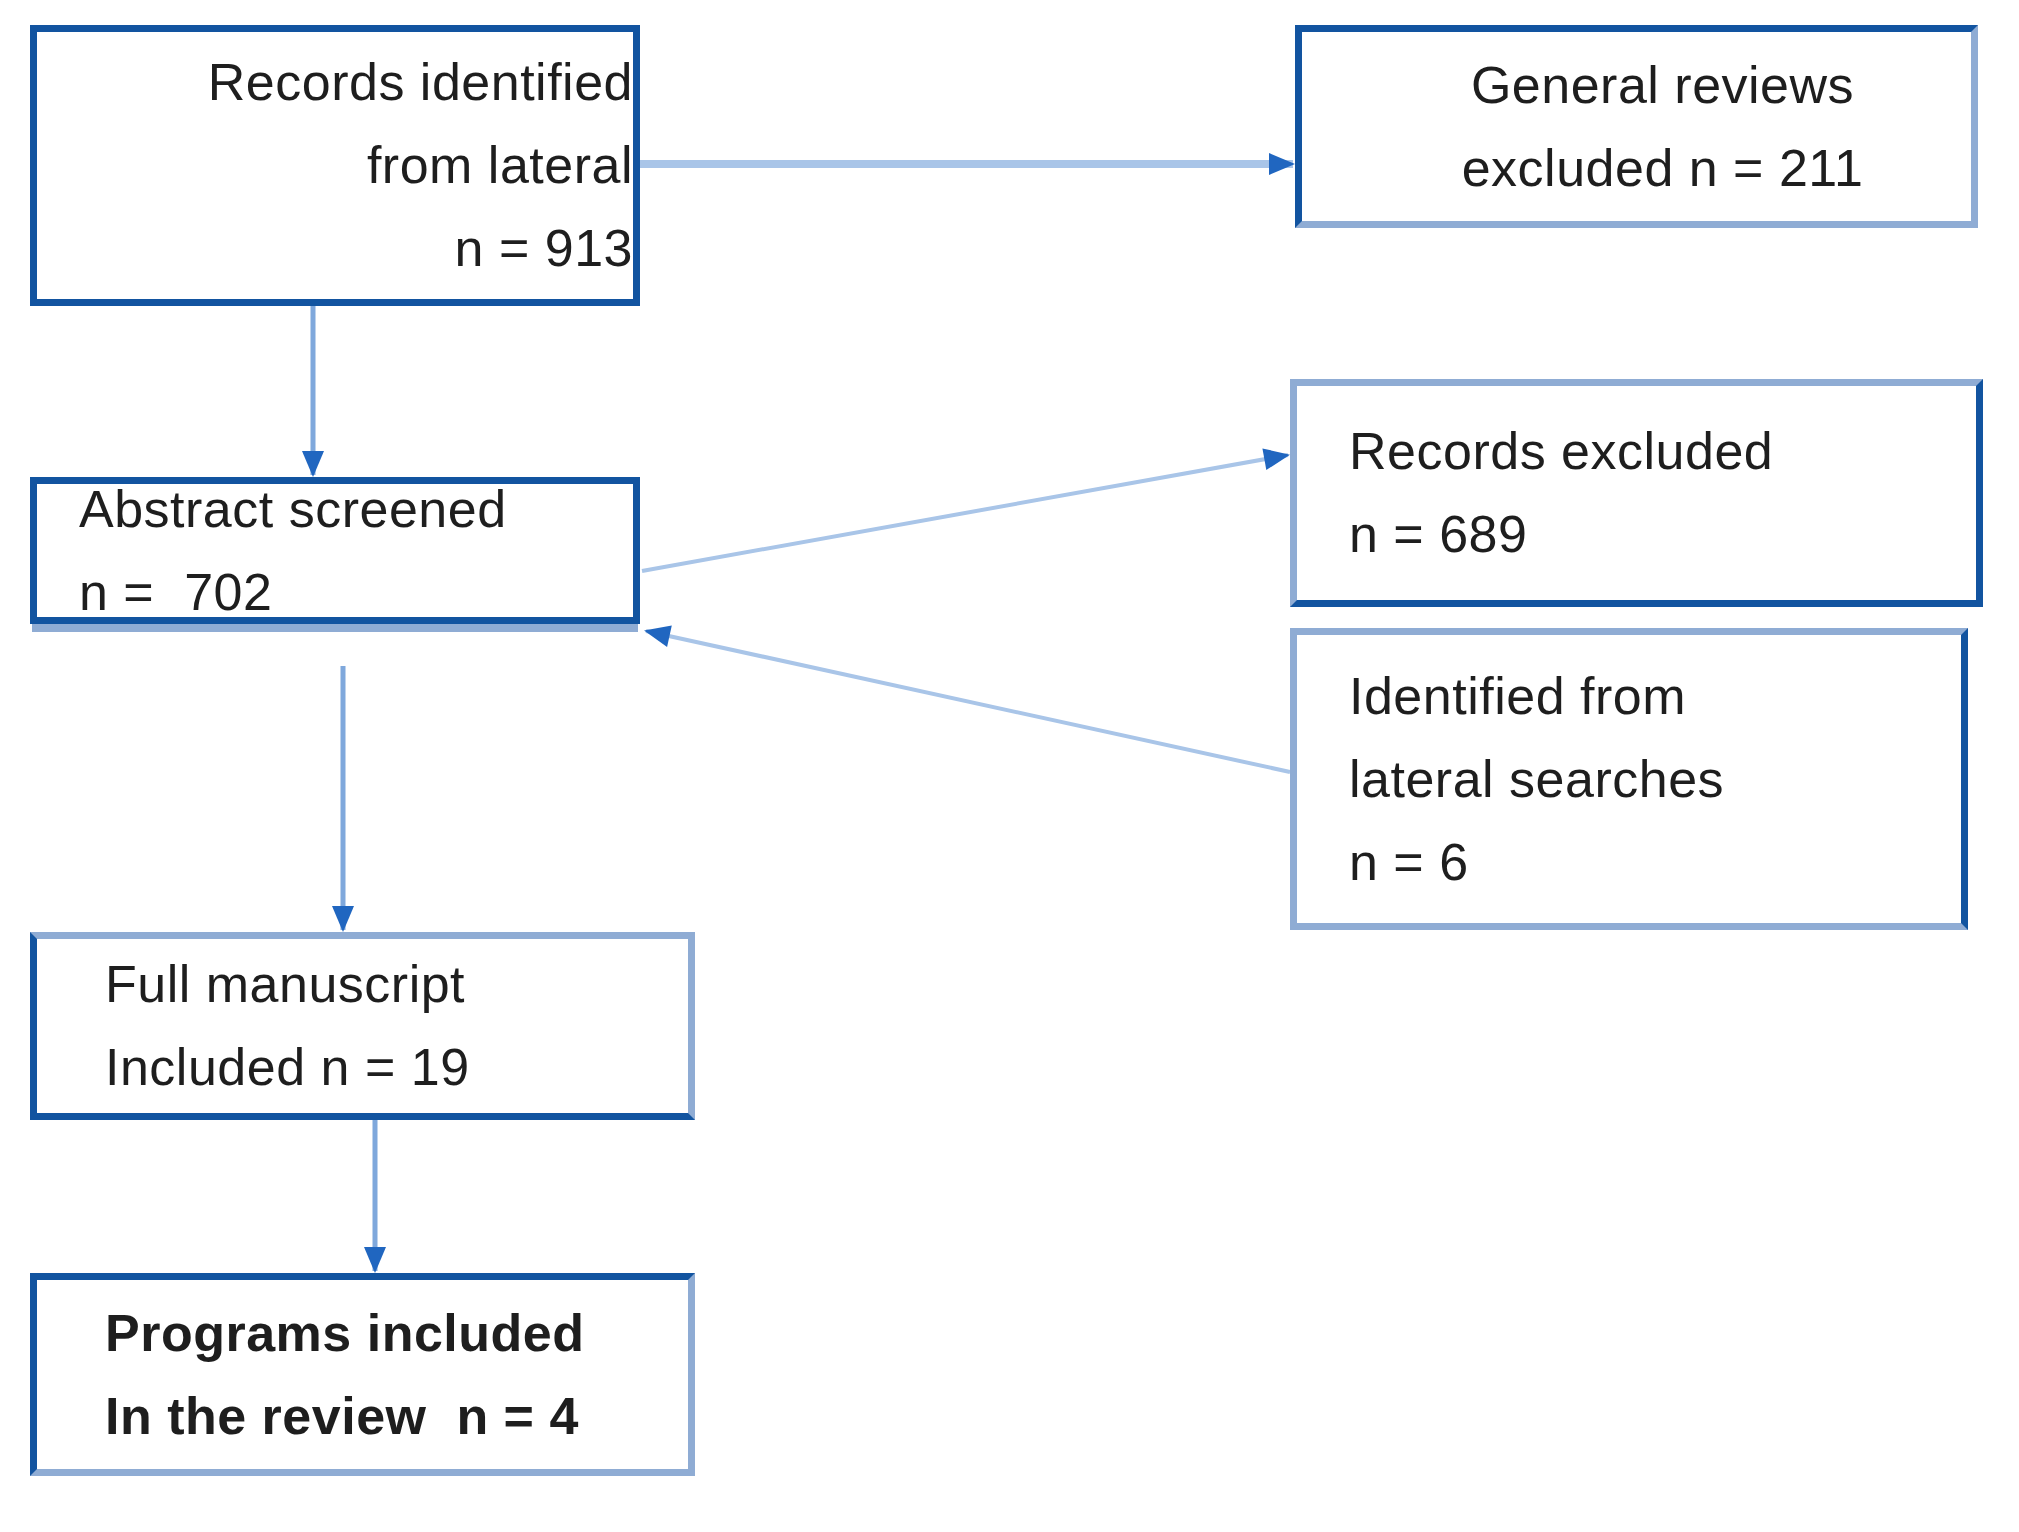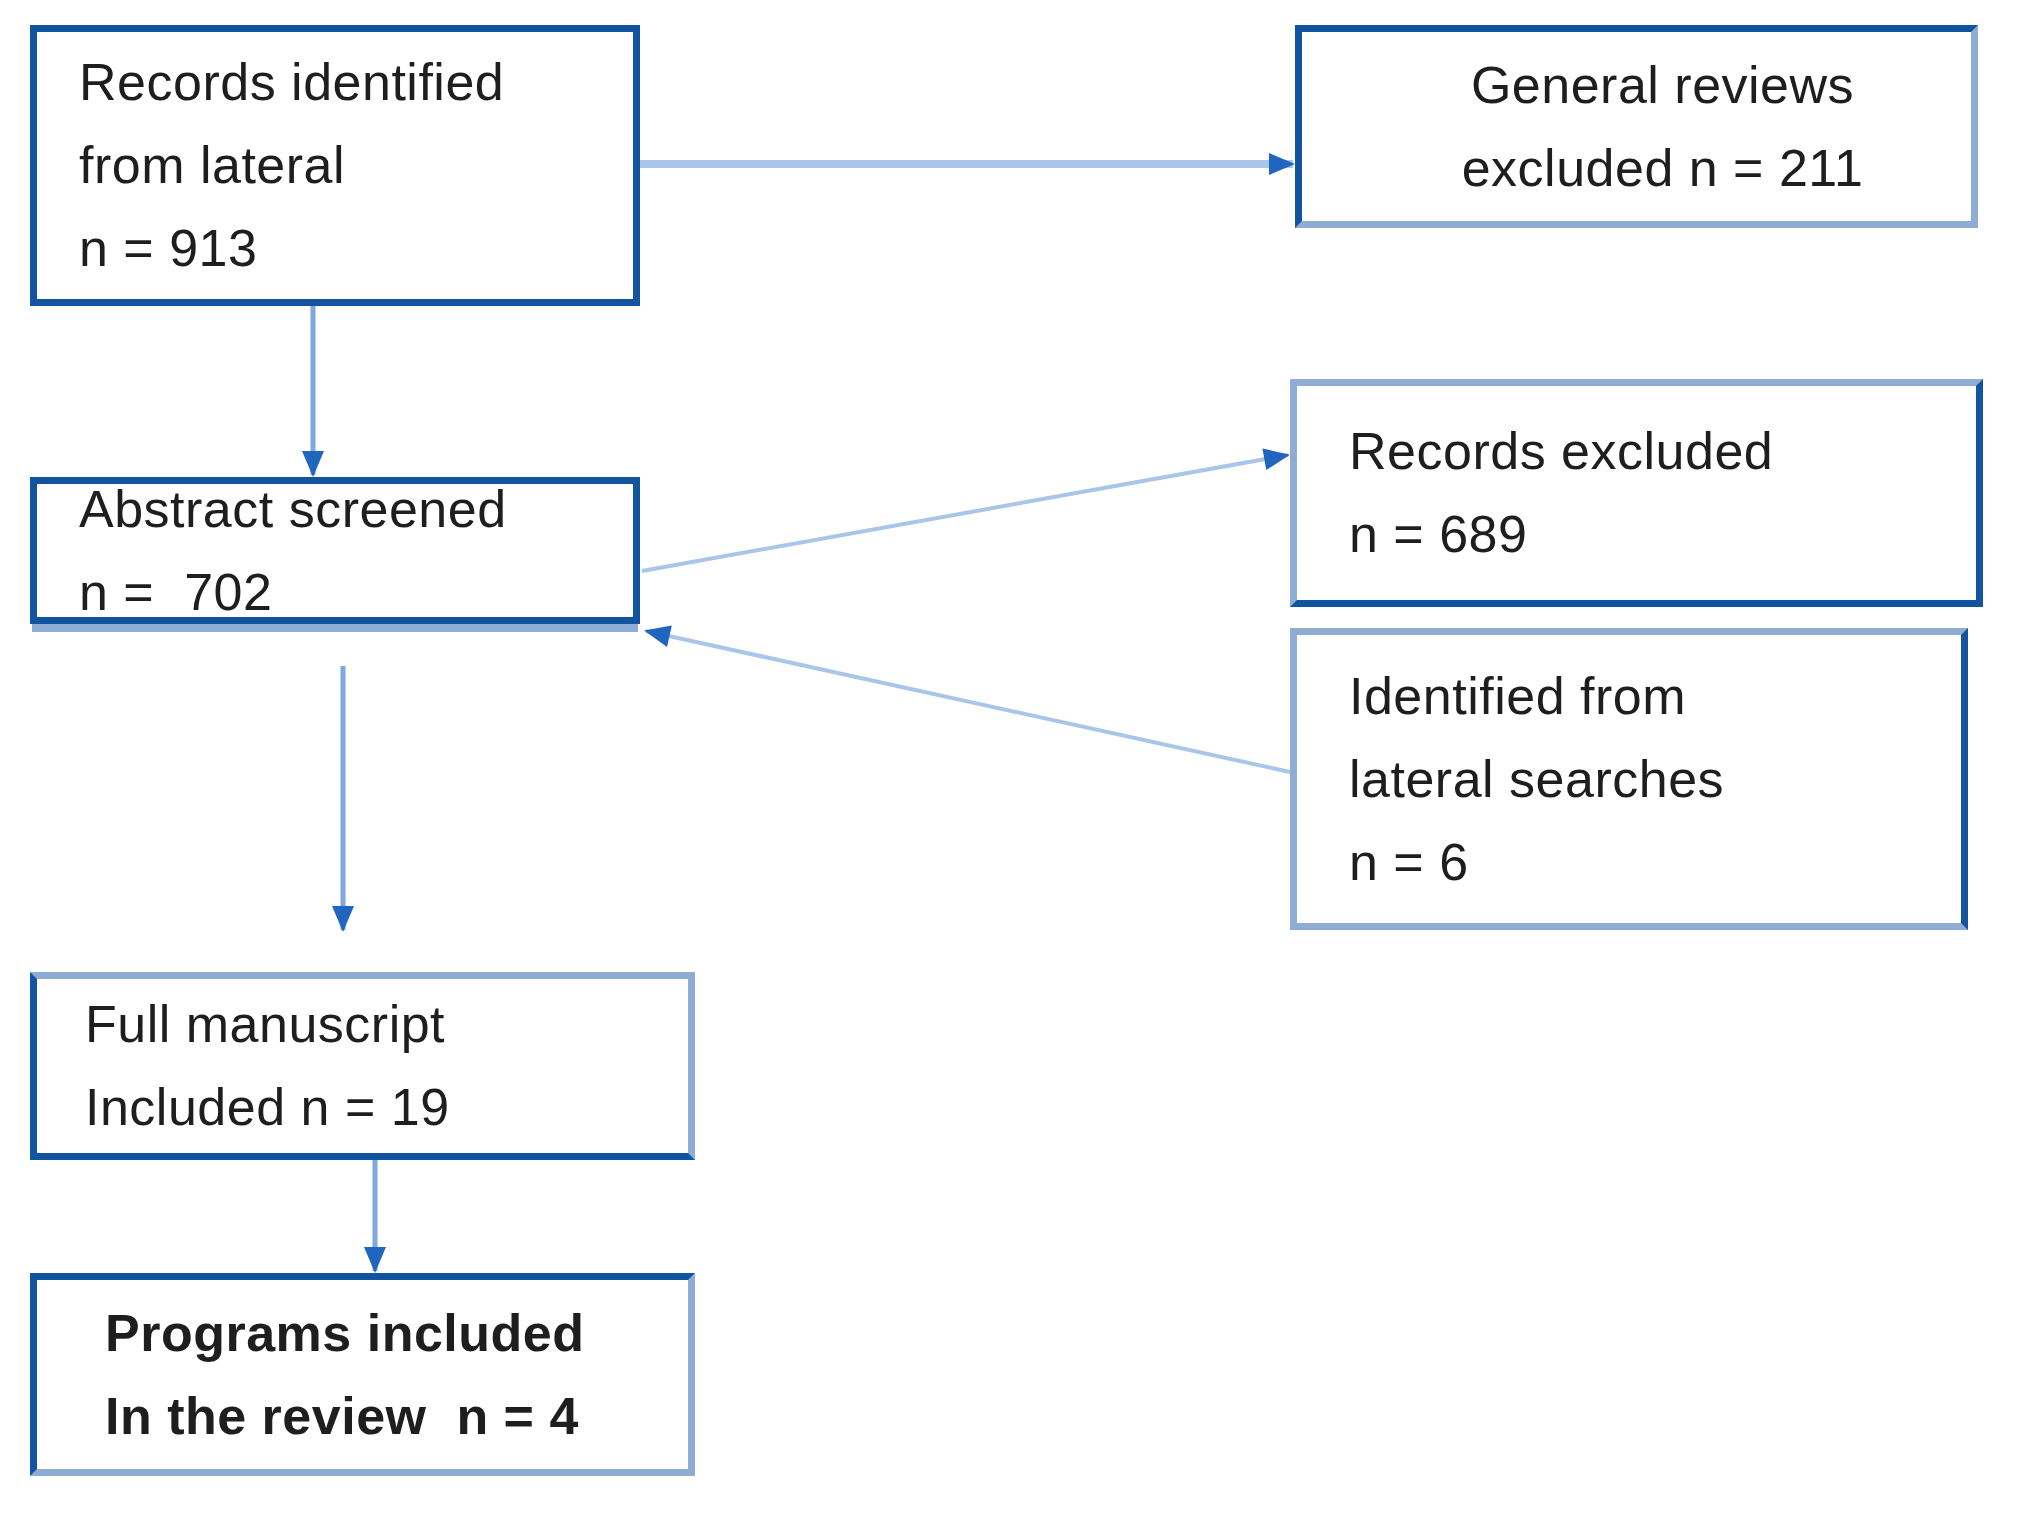--- a/index.html
+++ b/index.html
@@ -37,20 +37,21 @@
     font-size: 52px;
     line-height: 83px;
     color: #1e1e1e;
     letter-spacing: 0.5px;
   }
   
   .b-a {
     left: 30px; top: 25px; width: 610px; height: 281px;
     border-color: #1254A0 #1254A0 #1254A0 #1254A0;
     padding-left: 42px;
+    align-items: flex-end;
   }
   
   .b-b {
     left: 1295px; top: 25px; width: 683px; height: 203px;
     border-color: #1254A0 #8FACD4 #8FACD4 #1254A0;
     padding-left: 52px;
     text-align: center;
   }
   
   .b-c {
@@ -69,22 +70,21 @@
   
   .b-e {
     left: 1290px; top: 628px; width: 678px; height: 302px;
     border-color: #8FACD4 #1254A0 #8FACD4 #8FACD4;
     padding-left: 52px;
   }
   
   .b-f {
     left: 30px; top: 932px; width: 665px; height: 188px;
     border-color: #8FACD4 #8FACD4 #1254A0 #1254A0;
-    padding-left: 48px;
-    margin-top: 40px;
+    padding-left: 68px;
   }
   
   .b-g {
     left: 30px; top: 1273px; width: 665px; height: 203px;
     border-color: #1254A0 #8FACD4 #8FACD4 #1254A0;
     padding-left: 68px;
     font-weight: bold;
   }
 </style>
 </head>

